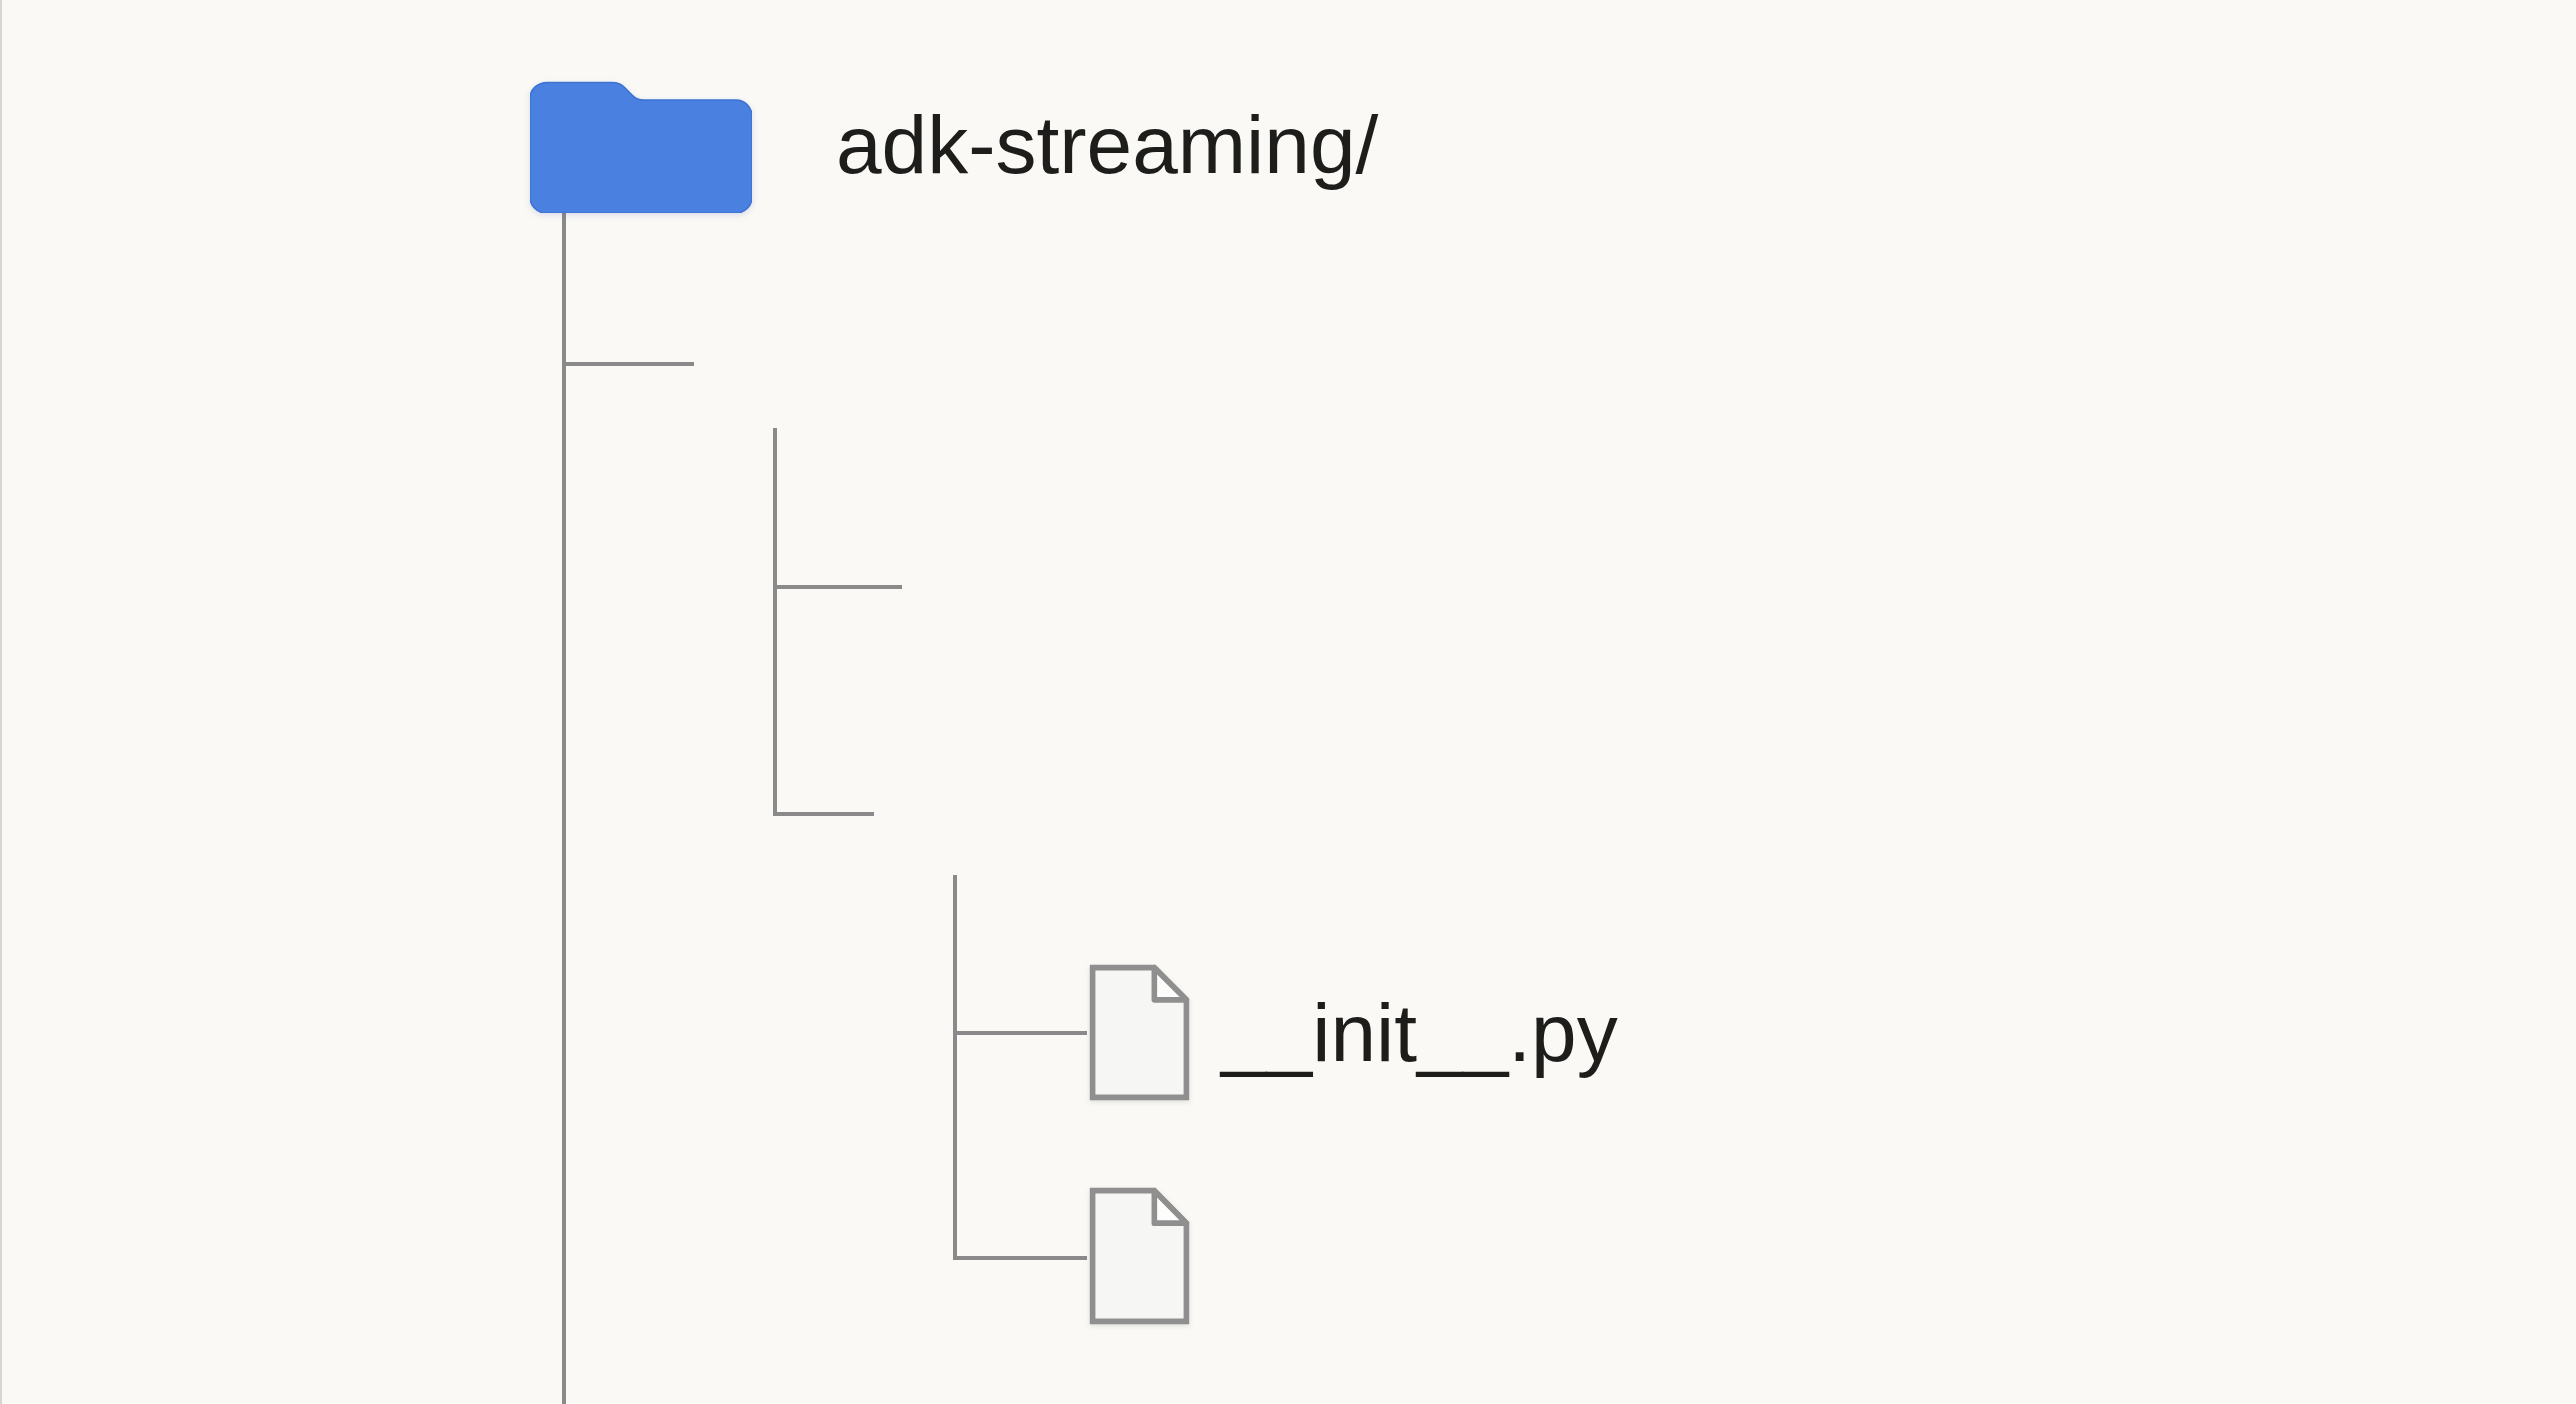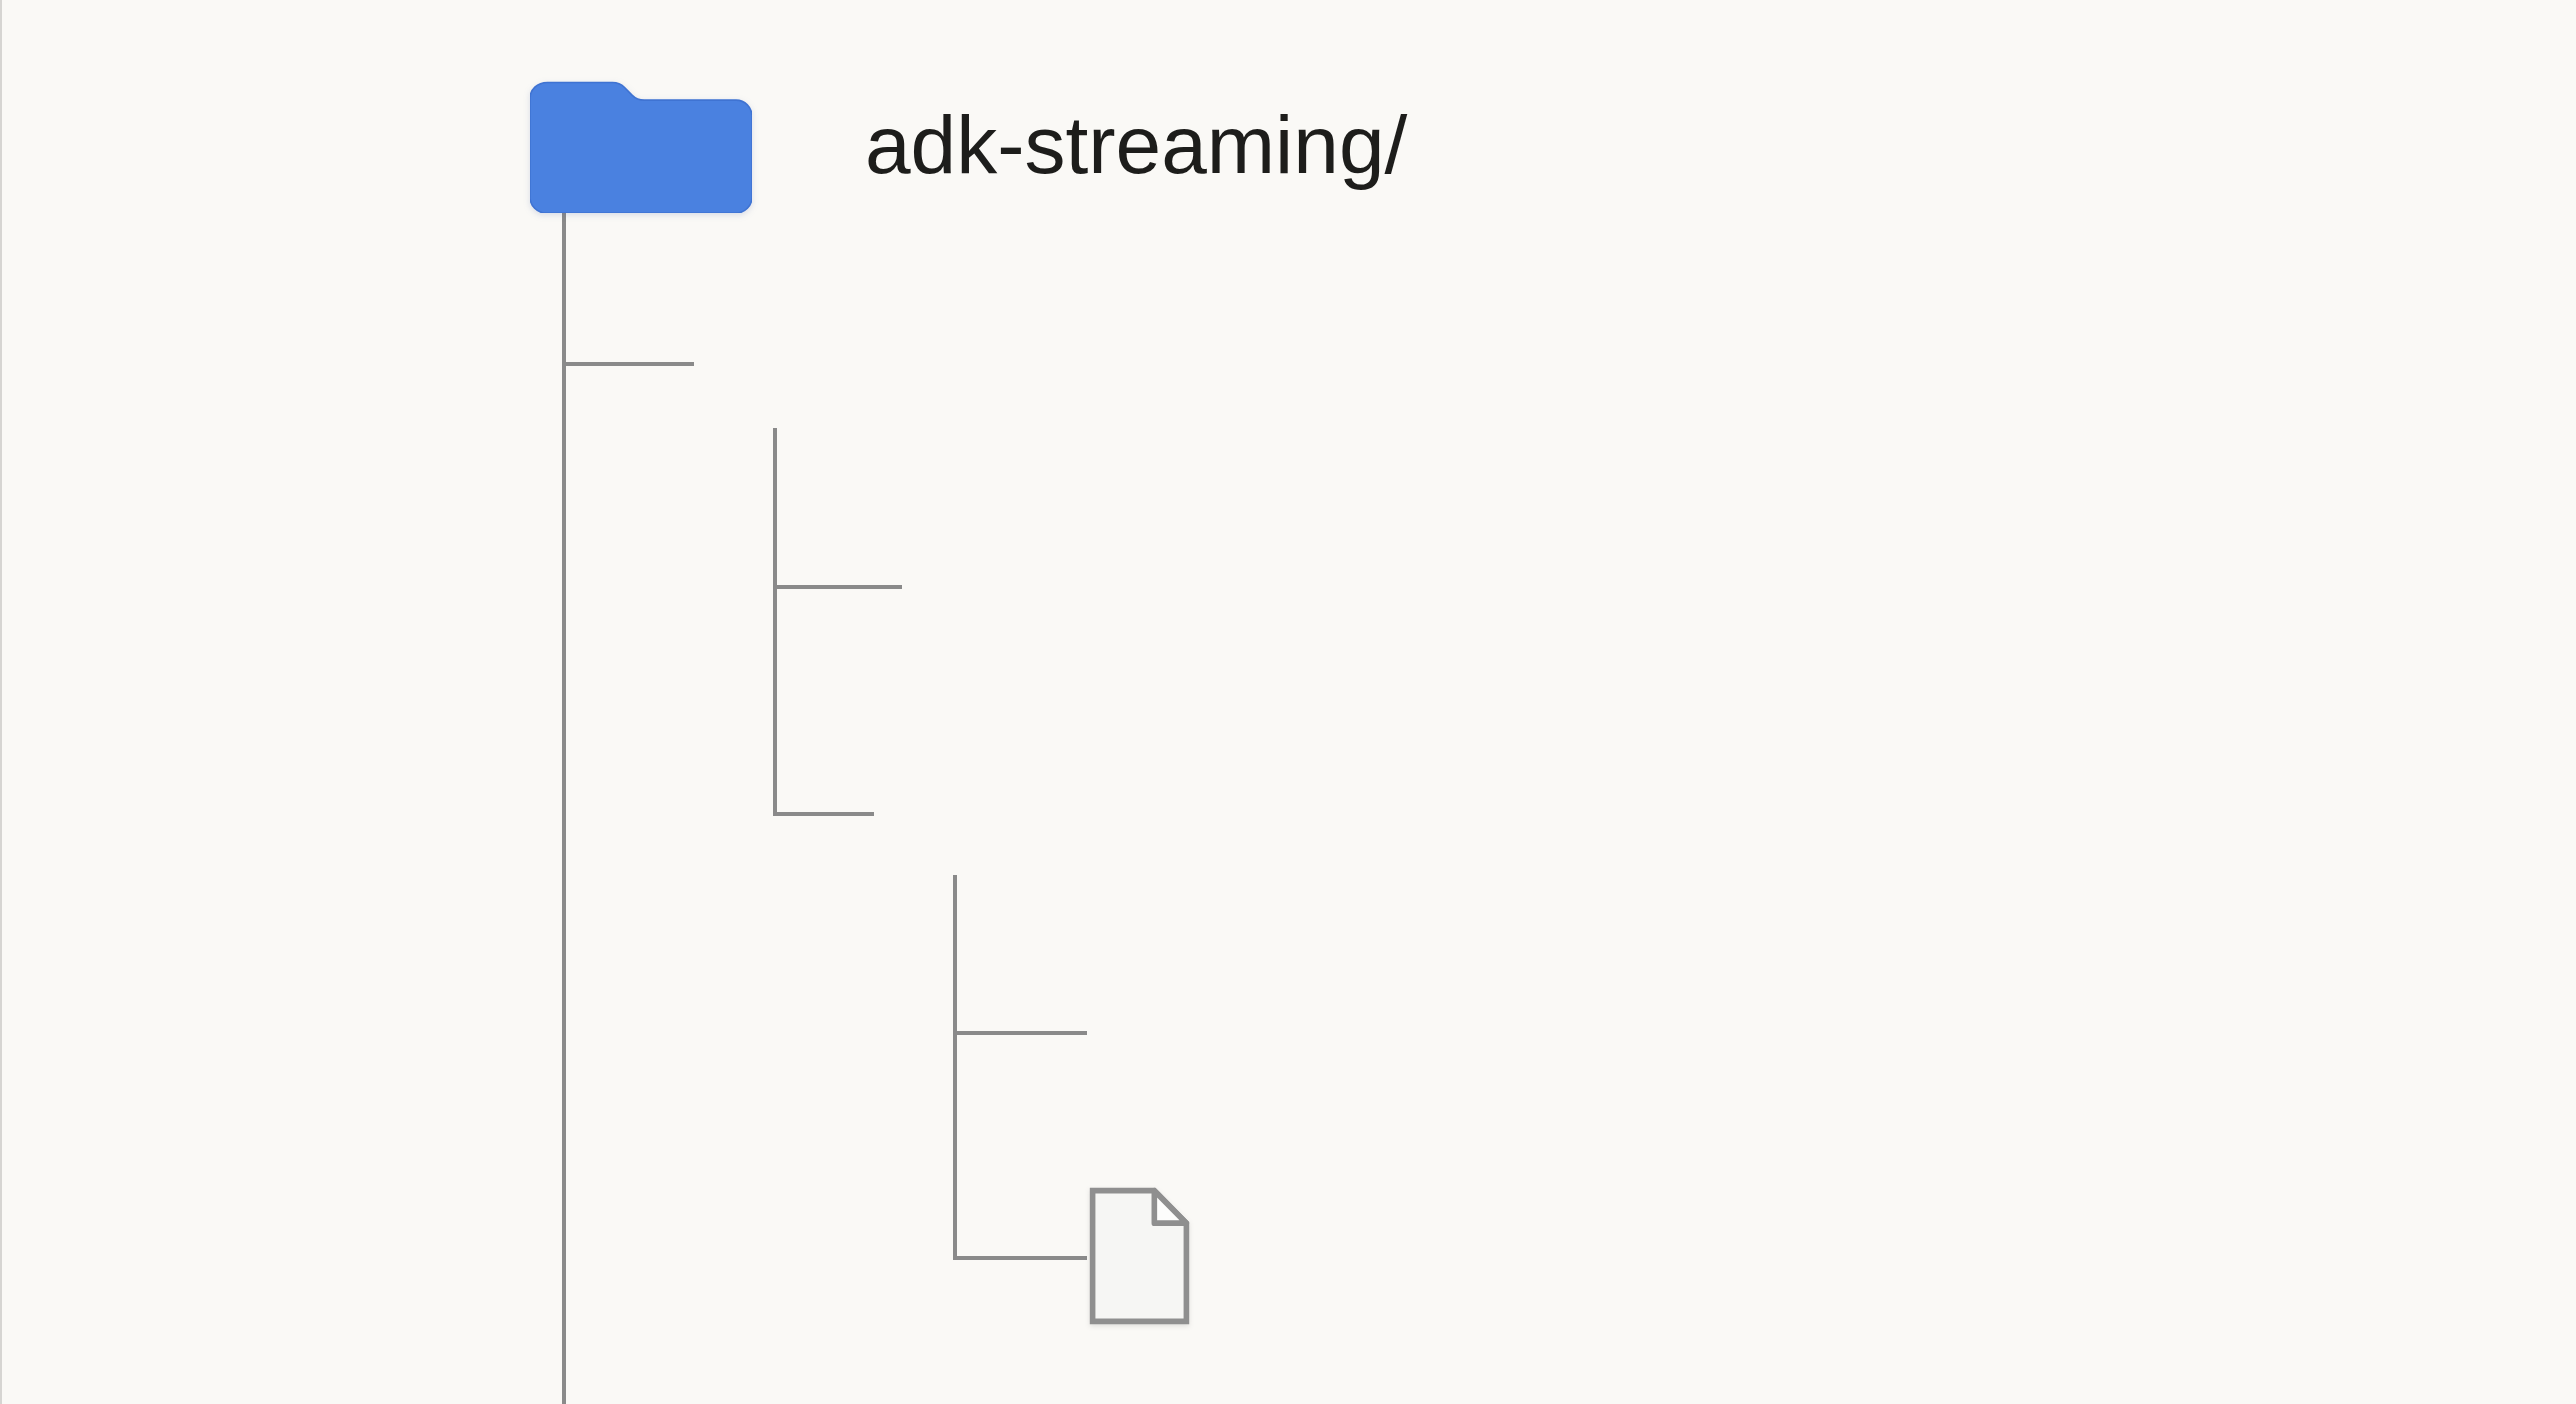--- a/index.html
+++ b/index.html
@@ -38,21 +38,21 @@
   .node .icon{flex:0 0 auto;display:block;}
   .label{
     color:#1d1d1b;
     font-size:82px;
     line-height:82px;
     letter-spacing:0px;
     white-space:nowrap;
   }
   .folder-svg{filter:drop-shadow(0px 2.4px 3.2px rgba(60,90,160,0.18));}
   .file-svg{filter:drop-shadow(0px 2.4px 2.4px rgba(0,0,0,0.10));}
-  .n-root{left:494px;top:76px;height:137px;gap:113px;padding-left:36px;}
+  .n-root{left:494px;top:76px;height:137px;gap:84px;padding-left:36px;}
   .n-app{left:694px;top:300px;height:127px;gap:87px;}
   .n-env{left:902px;top:519px;height:137px;gap:70px;}
   .n-google{left:874px;top:747px;height:128px;gap:45px;}
   .n-init{left:1087px;top:962px;height:141px;gap:29px;}
   .n-agent{left:1087px;top:1185px;height:142px;gap:32px;}
 </style>
 </head>
 <body>
 
 <div class="stage">
@@ -71,20 +71,27 @@
   <div class="node n-root">
     <svg class="icon folder-svg" width="222" height="137" viewBox="0 0 280 170" preserveAspectRatio="none">
       <path d="M22,8 L104,8 C111,8 115,10 119,14 L129,24 C133,28 137,30 144,30 L260,30 C271,30 280,39 280,50 L280,150 C280,161 271,170 260,170 L20,170 C9,170 0,161 0,150 L0,28 C0,17 9,8 22,8 Z" fill="#4a81e0" stroke="#3f73d2" stroke-width="2"></path>
     </svg>
     <span class="label">adk-streaming/</span>
   </div>
 
 
 
 
+  <div class="node n-init">
+    <svg class="icon file-svg" width="105" height="141" viewBox="0 0 131 175" preserveAspectRatio="none">
+      <path d="M7,7 L84,7 L124,47 L124,168 L7,168 Z" fill="#f6f6f4" stroke="#8f8f8f" stroke-width="7"></path>
+      <path d="M84,7 L84,47 L124,47 Z" fill="#fdfdfc" stroke="#8f8f8f" stroke-width="7" stroke-linejoin="round"></path>
+    </svg>
+    <span class="label">__init__.py</span>
+  </div>
 
   <div class="node n-agent">
     <svg class="icon file-svg" width="105" height="142" viewBox="0 0 131 175" preserveAspectRatio="none">
       <path d="M7,7 L84,7 L124,47 L124,168 L7,168 Z" fill="#f6f6f4" stroke="#8f8f8f" stroke-width="7"></path>
       <path d="M84,7 L84,47 L124,47 Z" fill="#fdfdfc" stroke="#8f8f8f" stroke-width="7" stroke-linejoin="round"></path>
     </svg>
   </div>
 
 </div>
 

